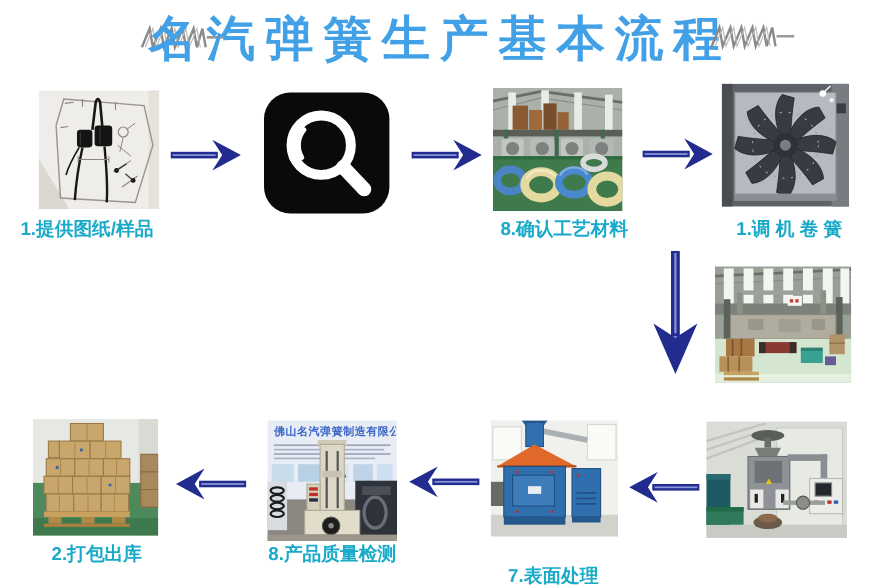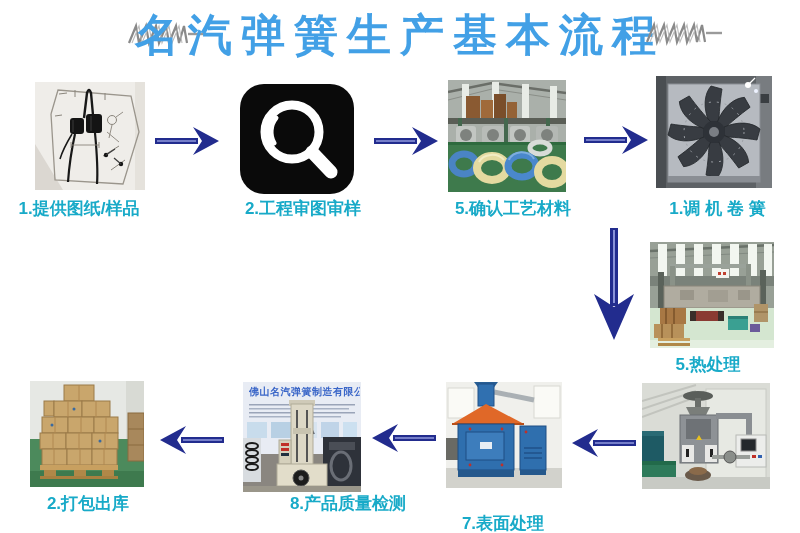--- a/index.html
+++ b/index.html
@@ -193,22 +193,21 @@
         <circle r="30" fill="none" stroke="#9a9ea4" stroke-width="1" stroke-dasharray="2 6"></circle>
       </g>
       <circle cx="92" cy="9" r="3" fill="#ffffff"></circle>
       <circle cx="100" cy="15" r="2" fill="#eef2ff"></circle>
       <line x1="92" y1="9" x2="99" y2="2" stroke="#ffffff" stroke-width="1.2"></line>
       <rect x="12" y="100" width="92" height="6" fill="#8a8e94"></rect>
     </svg>
   </div>
 
   <div class="abs step-label" style="left:2px;top:195px;width:154px;">1.提供图纸/样品</div>
-  <div class="abs step-label" style="left:233px;top:195px;width:140px;">2.工程审图审样</div>
-  <div class="abs step-label" style="left:443px;top:195px;width:140px;">5.确认工艺材料</div>
+  <div class="abs step-label" style="left:443px;top:195px;width:140px;">8.确认工艺材料</div>
   <div class="abs step-label" style="left:645px;top:195px;width:145px;">1.调 机 卷 簧</div>
 
   <div class="abs arrow" style="left:592px;top:228px;width:44px;height:112px;">
     <svg viewBox="0 0 44 112">
       <rect x="18" y="0" width="8" height="78" fill="var(--arrow_navy)"></rect>
       <rect x="21" y="2" width="2" height="73" fill="#8a93d8"></rect>
       <path d="M2,66 L22,112 L42,66 L22,79 Z" fill="var(--arrow_navy)"></path>
     </svg>
   </div>
 
@@ -252,21 +251,20 @@
       <rect x="8" y="96" width="32" height="3" fill="#c8a060"></rect>
       <rect x="8" y="101" width="32" height="3" fill="#b08848"></rect>
       <rect x="78" y="76" width="20" height="12" fill="#3aa092"></rect>
       <rect x="78" y="74" width="20" height="3" fill="#2a8076"></rect>
       <rect x="100" y="82" width="10" height="8" fill="#6a5a9a"></rect>
       <rect x="104" y="62" width="14" height="18" fill="#b09468"></rect>
       <line x1="104" y1="70" x2="118" y2="70" stroke="#8a6c42" stroke-width="1.2"></line>
     </svg>
   </div>
 
-  <div class="abs step-label" style="left:650px;top:351px;width:116px;">5.热处理</div>
 
   <div class="abs photo" style="left:642px;top:383px;width:128px;height:106px;">
     <svg viewBox="0 0 128 106" preserveAspectRatio="none">
       <rect width="128" height="106" fill="#dadcd6"></rect>
       <path d="M0,18 L54,2 M0,26 L54,8 M0,34 L54,14" stroke="#c2c4be" stroke-width="2" fill="none"></path>
       <rect x="64" y="6" width="60" height="92" fill="#e7e9e3" stroke="#c8cac4"></rect>
       <rect x="0" y="94" width="128" height="12" fill="#c8cac4"></rect>
 
       <rect x="0" y="48" width="22" height="46" fill="#1e5a64"></rect>
       <rect x="0" y="48" width="22" height="5" fill="#2a6a74"></rect>
@@ -449,16 +447,16 @@
 
       <rect x="10" y="84" width="78" height="5" fill="#c8a060"></rect>
       <rect x="14" y="89" width="12" height="6" fill="#b08848"></rect>
       <rect x="44" y="89" width="12" height="6" fill="#b08848"></rect>
       <rect x="72" y="89" width="12" height="6" fill="#b08848"></rect>
       <rect x="10" y="95" width="78" height="3" fill="#a88040"></rect>
     </svg>
   </div>
 
   <div class="abs step-label" style="left:443px;top:510px;width:120px;">7.表面处理</div>
-  <div class="abs step-label" style="left:232px;top:490px;width:140px;margin-left:46px;">8.产品质量检测</div>
+  <div class="abs step-label" style="left:232px;top:490px;width:140px;">8.产品质量检测</div>
   <div class="abs step-label" style="left:26px;top:490px;width:124px;">2.打包出库</div>
 
 </div>
 
 </body></html>

